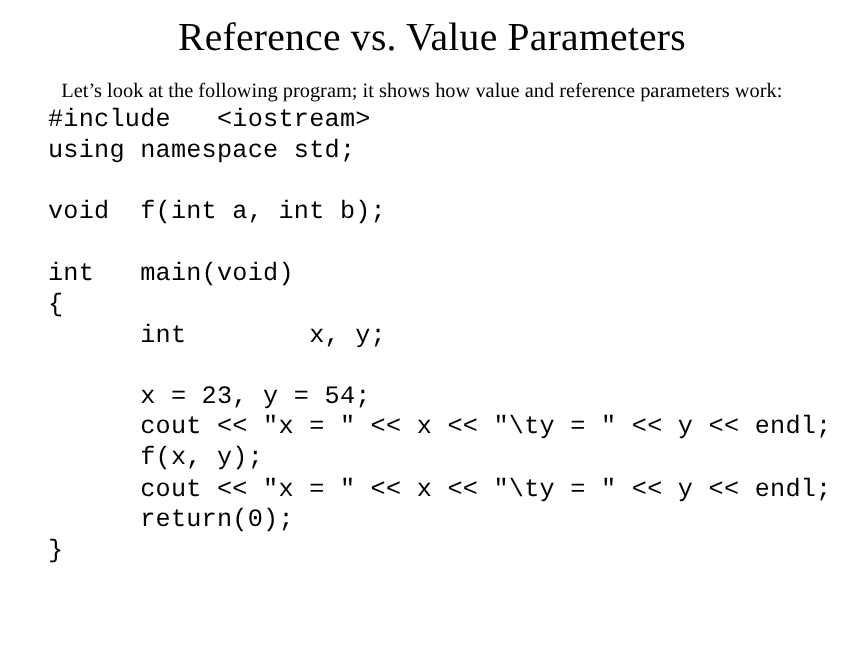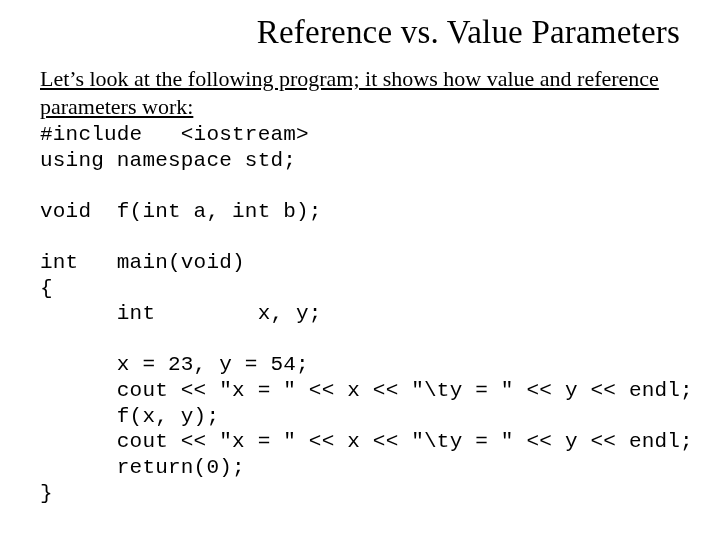--- a/index.html
+++ b/index.html
@@ -11,31 +11,30 @@
     font-family: "Times New Roman", Times, serif;
     color: #000;
   }
   .slide {
     box-sizing: border-box;
     width: 720px;
     height: 540px;
     padding: 14px 40px 0 40px;
   }
   .title {
-    text-align: right;
+    text-align: center;
     font-size: 33px;
     font-weight: 400;
     margin: 0 0 14px 0;
     letter-spacing: 0.2px;
   }
   .intro {
-    font-size: 22px;
+    font-size: 17px;
     line-height: 1.25;
-    margin: 0 0 2px 0;
-    text-decoration: underline;
+    margin: 0 0 2px 11px;
   }
   .code {
     font-family: "Courier New", Courier, monospace;
     font-size: 21px;
     line-height: 1.22;
     white-space: pre;
     font-weight: normal;
     letter-spacing: 0.2px;
   }
 </style>

